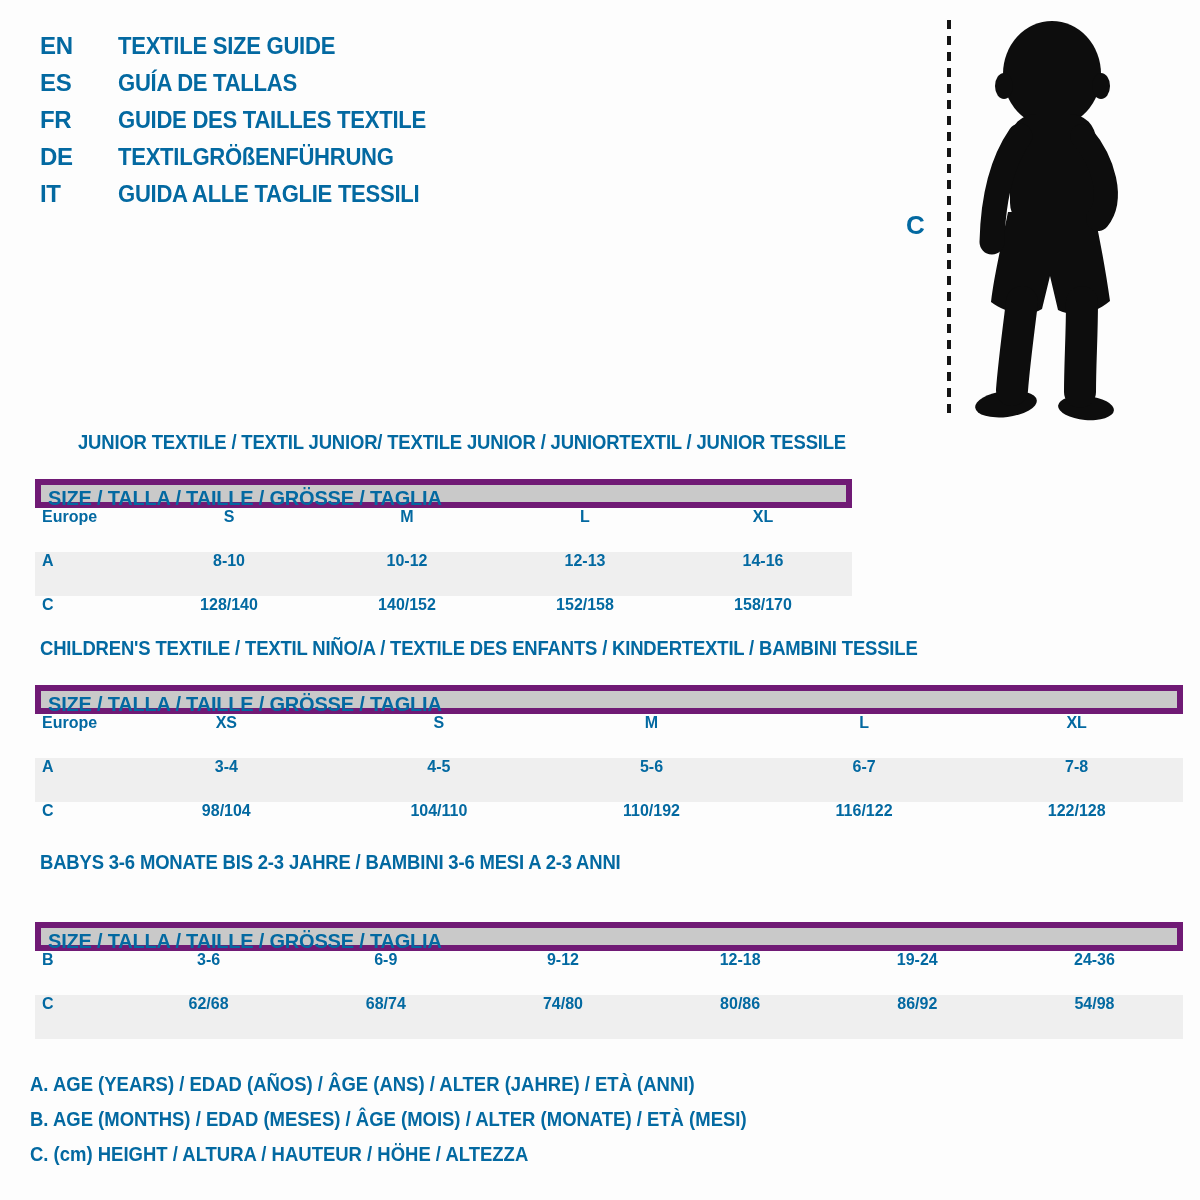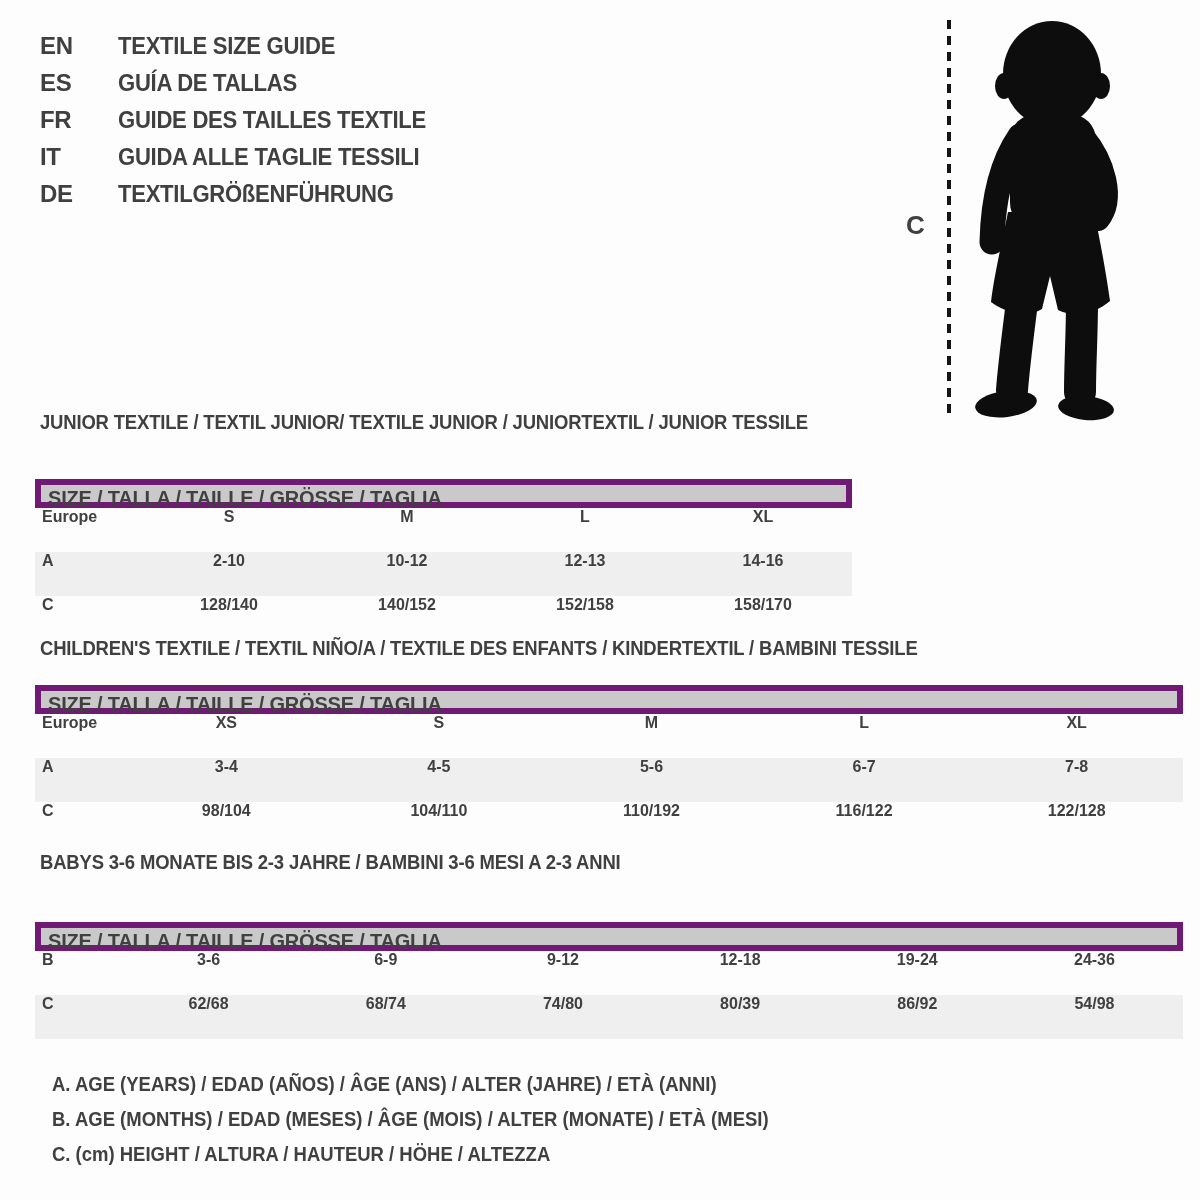--- a/index.html
+++ b/index.html
@@ -1,20 +1,20 @@
 <!DOCTYPE html>
 <html><head>
 <meta charset="utf-8">
 <style>
   html,body { margin:0; padding:0; background:#ffffff; }
   .canvas {
     position:relative; width:1200px; height:1200px;
     background:#fdfdfd; overflow:hidden;
     font-family:"Liberation Sans","DejaVu Sans",sans-serif;
-    font-weight:bold; color:#404040;
+    font-weight:bold; color:#0369a1;
   }
   .cond { display:inline-block; transform:scaleX(0.88); transform-origin:0 50%; white-space:nowrap; }
   .cond92 { display:inline-block; transform:scaleX(0.92); transform-origin:0 50%; white-space:nowrap; }
 
   
   .lang-list { position:absolute; left:40px; top:27px; }
   .lang-row { height:37px; line-height:37px; font-size:24px; letter-spacing:-0.3px; }
   .lang-code { display:inline-block; width:78px; }
 
   
@@ -36,43 +36,43 @@
     border:6px solid #701a75; box-sizing:border-box;
     padding-left:7px; font-size:20px; letter-spacing:-0.2px;
   }
   .trow { display:flex; align-items:flex-start; height:44px; font-size:16px; }
   .trow.shade { background:#efefef; }
   .tlabel { width:105px; padding-left:7px; box-sizing:border-box; }
   .narrowlabel .tlabel { width:85px; }
   .tcell { flex:1; text-align:center; }
 
   
-  .legend { position:absolute; left:52px; top:1066px; }
+  .legend { position:absolute; left:30px; top:1066px; }
   .legend-line { height:35px; line-height:35px; font-size:21px; }
 </style>
 </head>
 <body>
 
 <div class="canvas">
 
   <div class="lang-list">
     <div class="lang-row">
       <span class="lang-code">EN</span><span class="cond92">TEXTILE SIZE GUIDE</span>
     </div>
     <div class="lang-row">
       <span class="lang-code">ES</span><span class="cond92">GUÍA DE TALLAS</span>
     </div>
     <div class="lang-row">
       <span class="lang-code">FR</span><span class="cond92">GUIDE DES TAILLES TEXTILE</span>
     </div>
     <div class="lang-row">
-      <span class="lang-code">IT</span><span class="cond92">GUIDA ALLE TAGLIE TESSILI</span>
+      <span class="lang-code">DE</span><span class="cond92">TEXTILGRÖßENFÜHRUNG</span>
     </div>
     <div class="lang-row">
-      <span class="lang-code">DE</span><span class="cond92">TEXTILGRÖßENFÜHRUNG</span>
+      <span class="lang-code">IT</span><span class="cond92">GUIDA ALLE TAGLIE TESSILI</span>
     </div>
   </div>
 
   <div class="measure-line"></div>
   <div class="c-label">C</div>
   <svg class="baby-svg" width="176" height="408" viewBox="0 0 176 408" xmlns="http://www.w3.org/2000/svg">
     <g fill="#0d0d0d" stroke="none">
       <ellipse cx="90" cy="60" rx="49" ry="53"></ellipse>
       <ellipse cx="42" cy="72" rx="9" ry="13"></ellipse>
       <ellipse cx="139" cy="72" rx="9" ry="13"></ellipse>
@@ -82,35 +82,35 @@
       <ellipse cx="124" cy="394" rx="28" ry="12" transform="rotate(5 124 394)"></ellipse>
     </g>
     <g fill="none" stroke="#0d0d0d" stroke-linecap="round">
       <path d="M58,122 C40,148 31,185 30,228" stroke-width="25"></path>
       <path d="M120,122 C142,148 152,185 136,205" stroke-width="24"></path>
       <path d="M60,288 C56,320 52,350 50,376" stroke-width="32"></path>
       <path d="M120,288 C120,320 118,350 118,378" stroke-width="32"></path>
     </g>
   </svg>
 
-  <div class="sec-title" style="top:410px;">
+  <div class="sec-title" style="top:430px;margin-left:38px;">
     <span class="cond">JUNIOR TEXTILE / TEXTIL JUNIOR/ TEXTILE JUNIOR / JUNIORTEXTIL / JUNIOR TESSILE</span>
   </div>
   <div class="size-table" style="top:479px; width:817px;">
     <div class="size-bar">SIZE / TALLA / TAILLE / GRÖSSE / TAGLIA</div>
     <div class="trow">
       <span class="tlabel">Europe</span>
       <span class="tcell">S</span>
       <span class="tcell">M</span>
       <span class="tcell">L</span>
       <span class="tcell">XL</span>
     </div>
     <div class="trow shade">
       <span class="tlabel">A</span>
-      <span class="tcell">2-10</span>
+      <span class="tcell">8-10</span>
       <span class="tcell">10-12</span>
       <span class="tcell">12-13</span>
       <span class="tcell">14-16</span>
     </div>
     <div class="trow">
       <span class="tlabel">C</span>
       <span class="tcell">128/140</span>
       <span class="tcell">140/152</span>
       <span class="tcell">152/158</span>
       <span class="tcell">158/170</span>
@@ -160,21 +160,21 @@
       <span class="tcell">9-12</span>
       <span class="tcell">12-18</span>
       <span class="tcell">19-24</span>
       <span class="tcell">24-36</span>
     </div>
     <div class="trow shade">
       <span class="tlabel">C</span>
       <span class="tcell">62/68</span>
       <span class="tcell">68/74</span>
       <span class="tcell">74/80</span>
-      <span class="tcell">80/39</span>
+      <span class="tcell">80/86</span>
       <span class="tcell">86/92</span>
       <span class="tcell">54/98</span>
     </div>
   </div>
 
   <div class="legend">
     <div class="legend-line">
       <span class="cond">A. AGE (YEARS) / EDAD (AÑOS) / ÂGE (ANS) / ALTER (JAHRE) / ETÀ (ANNI)</span>
     </div>
     <div class="legend-line">

